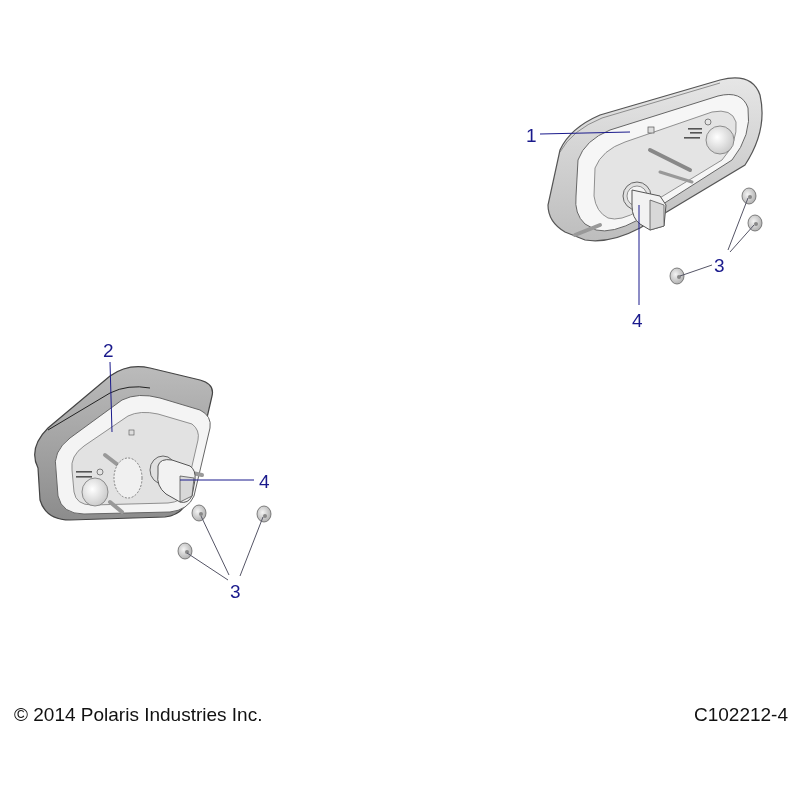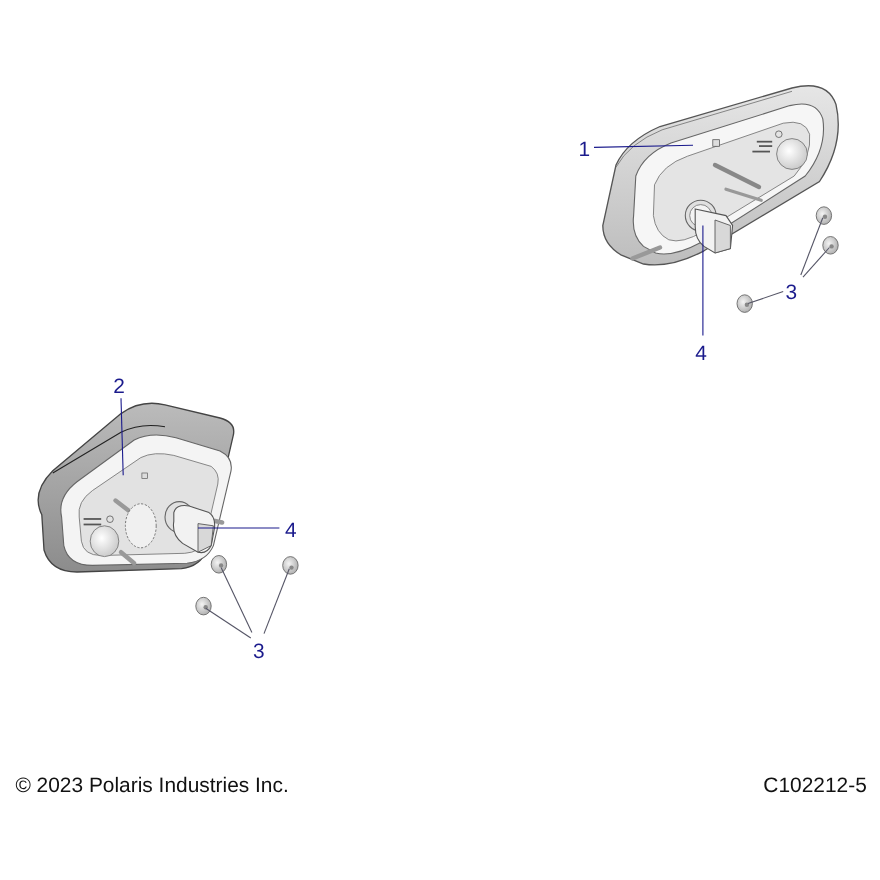--- a/index.html
+++ b/index.html
@@ -144,14 +144,14 @@
   </g>
 
   <text class="callout" x="526" y="142">1</text>
   <text class="callout" x="103" y="357">2</text>
   <text class="callout" x="714" y="272">3</text>
   <text class="callout" x="230" y="598">3</text>
   <text class="callout" x="632" y="327">4</text>
   <text class="callout" x="259" y="488">4</text>
 </svg>
 
-<div class="footer-left">© 2023 Polaris Industries Inc.</div>
-<div class="footer-right">C102212-5</div>
+<div class="footer-left">© 2014 Polaris Industries Inc.</div>
+<div class="footer-right">C102212-4</div>
 
 </body></html>

